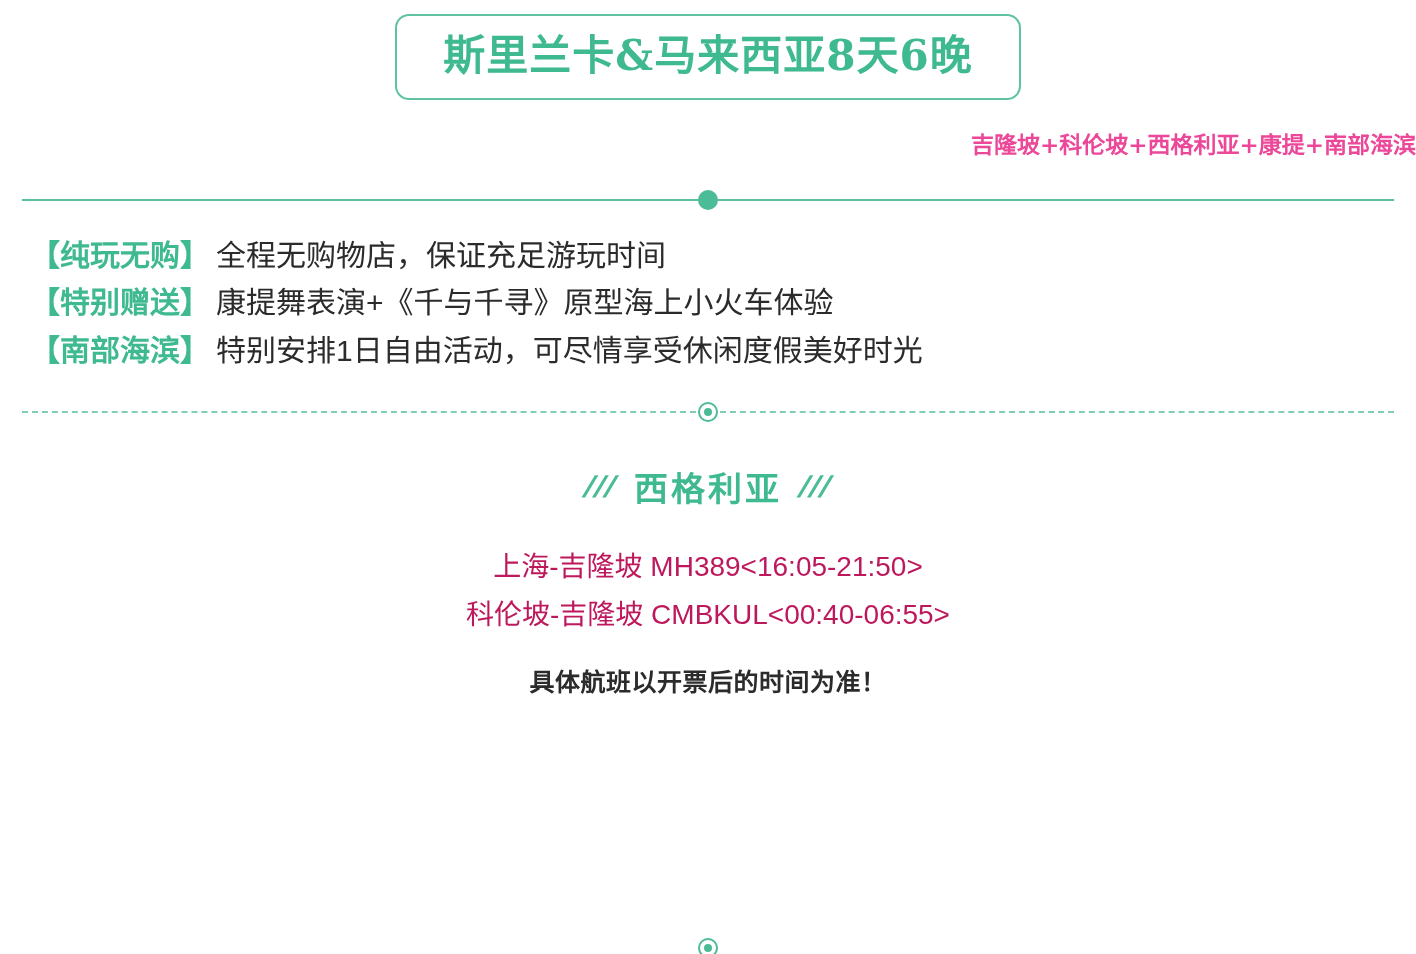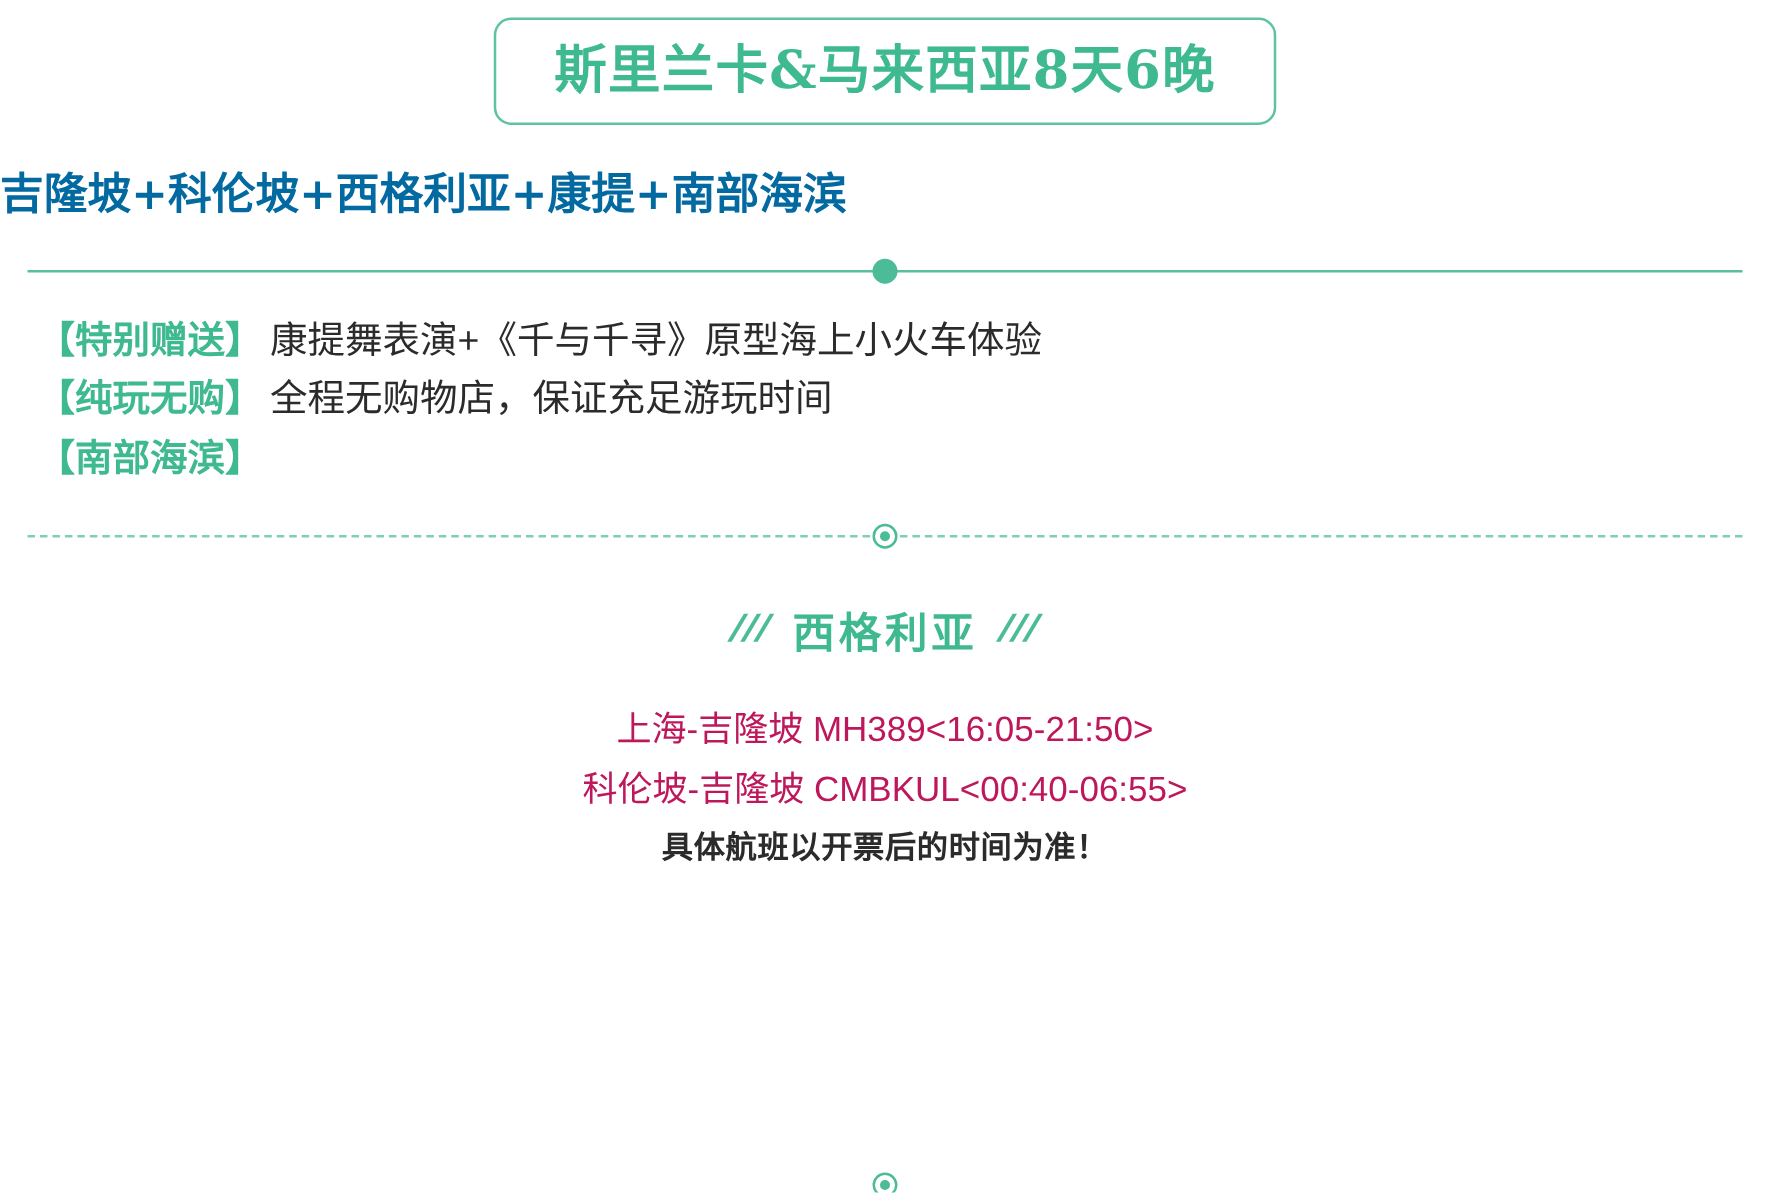--- a/index.html
+++ b/index.html
@@ -42,25 +42,25 @@
     font-weight: bold;
     font-size: 42px;
     color: #3fb990;
     letter-spacing: 1px;
     line-height: 1.05;
     white-space: nowrap;
   }
 
   .subtitle {
     margin-top: 26px;
-    text-align: left;
-    font-family: "DejaVu Serif", "Liberation Serif", serif;
-    font-weight: bold;
-    font-size: 35px;
-    color: #0369a1;
+    text-align: right;
+    font-family: "DejaVu Serif", "Liberation Serif", serif;
+    font-weight: bold;
+    font-size: 23px;
+    color: #ec4899;
     letter-spacing: 0px;
   }
 
   
   .divider {
     position: relative;
     margin-top: 30px;
     height: 20px;
   }
   .divider .line {
@@ -158,21 +158,21 @@
   }
   .flight-list {
     margin-top: 32px;
   }
   .flight-line {
     font-size: 28px;
     color: #be185d;
     line-height: 1.72;
   }
   .flight-note {
-    margin-top: 0;
+    margin-top: 22px;
     font-size: 25px;
     font-weight: bold;
     color: #2b2b2b;
     letter-spacing: 0.5px;
   }
 
   
   .bottom-divider {
     position: absolute;
     bottom: -8px;
@@ -216,29 +216,30 @@
 
   <div class="subtitle">吉隆坡+科伦坡+西格利亚+康提+南部海滨</div>
 
   <div class="divider">
     <div class="line"></div>
     <div class="dot"></div>
   </div>
 
   <div class="highlights">
     <div class="hl-row">
+      <span class="hl-tag">【纯玩无购】</span>
+      <span class="hl-desc">全程无购物店，保证充足游玩时间</span>
+    </div>
+    <div class="hl-row">
       <span class="hl-tag">【特别赠送】</span>
       <span class="hl-desc">康提舞表演+《千与千寻》原型海上小火车体验</span>
     </div>
     <div class="hl-row">
-      <span class="hl-tag">【纯玩无购】</span>
-      <span class="hl-desc">全程无购物店，保证充足游玩时间</span>
-    </div>
-    <div class="hl-row">
       <span class="hl-tag">【南部海滨】</span>
+      <span class="hl-desc">特别安排1日自由活动，可尽情享受休闲度假美好时光</span>
     </div>
   </div>
 
   <div class="divider dashed" style="margin-top:28px;">
     <div class="line"></div>
     <div class="dot"></div>
   </div>
 
   <div class="flights">
     <div class="flights-head">

